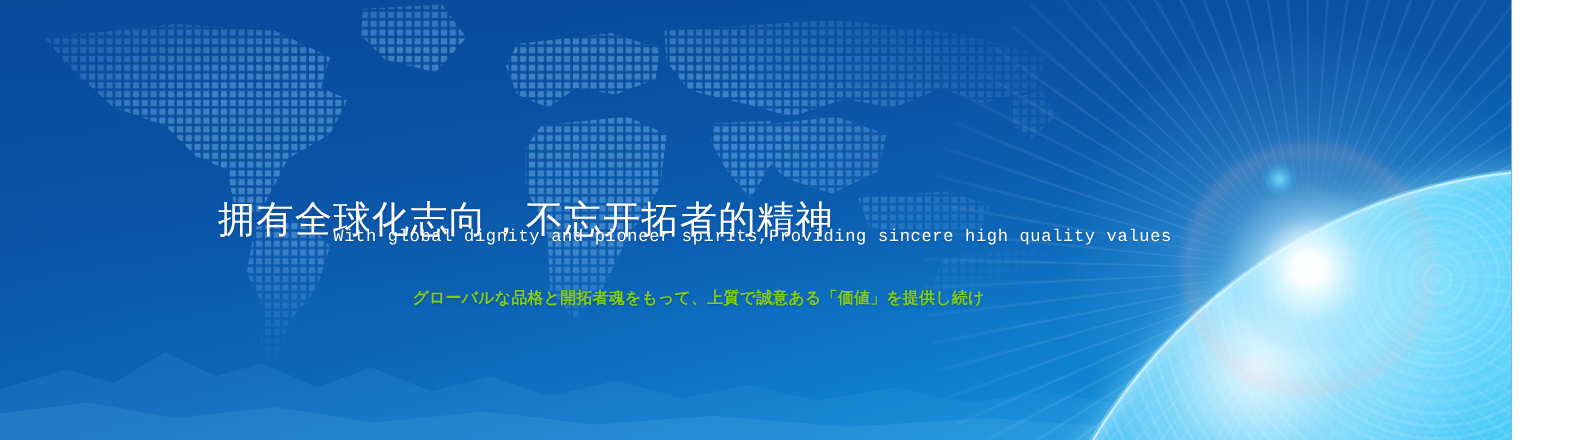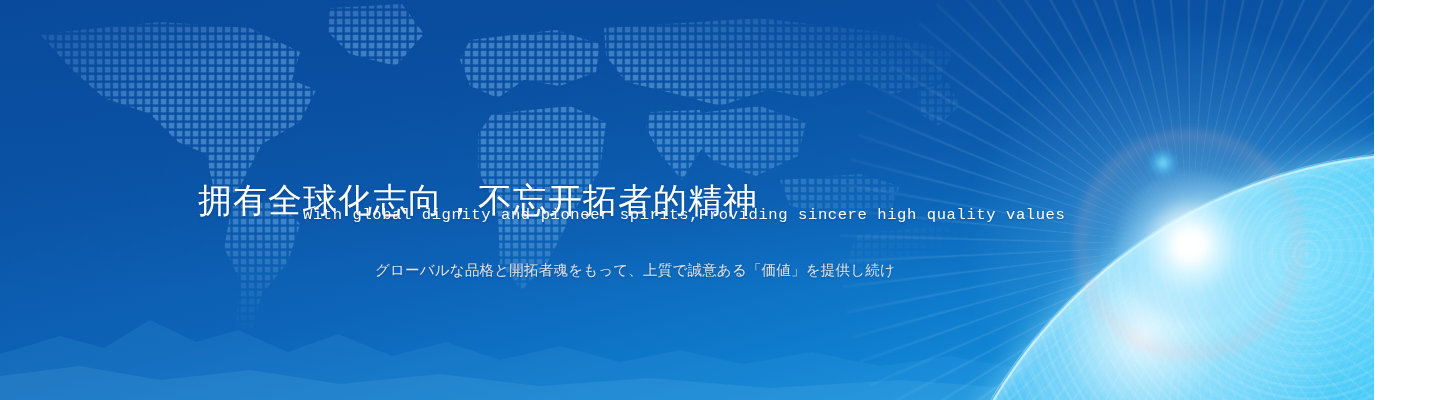--- a/index.html
+++ b/index.html
@@ -254,24 +254,24 @@
     white-space: pre;
     text-shadow: 0 1px 2px rgba(0,40,90,0.35);
   }
 
   .subtitle-jp {
     position: absolute;
     left: 0;
     top: 261px;
     width: 1440px;
     padding-left: 375px;
-    color: #e5e5e5;
+    color: #84cc16;
     font-family: "DejaVu Sans", "Liberation Sans", sans-serif;
     font-size: 14.5px;
-    font-weight: 400;
+    font-weight: 700;
     letter-spacing: 0.2px;
     white-space: pre;
     text-shadow: 0 1px 2px rgba(0,40,90,0.35);
   }
 </style>
 </head>
 <body>
 
 <div class="banner">
 

